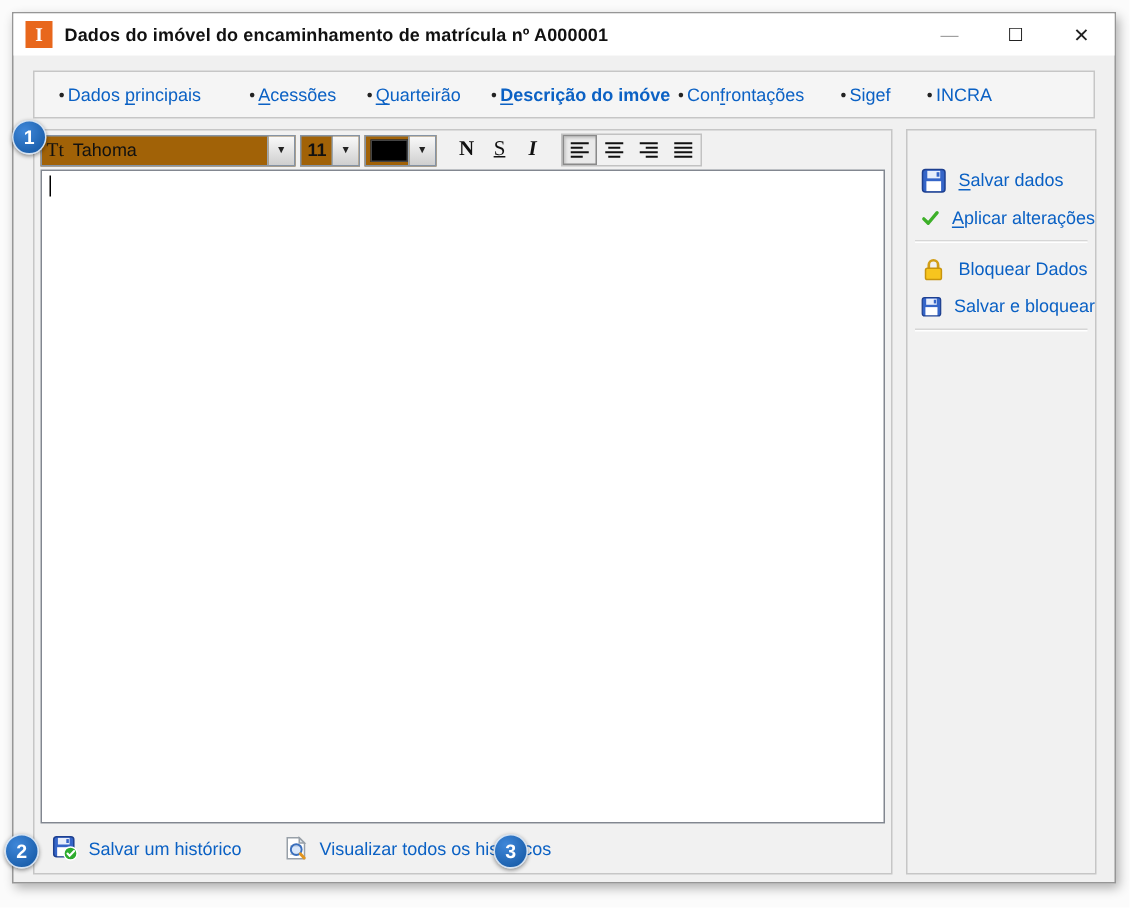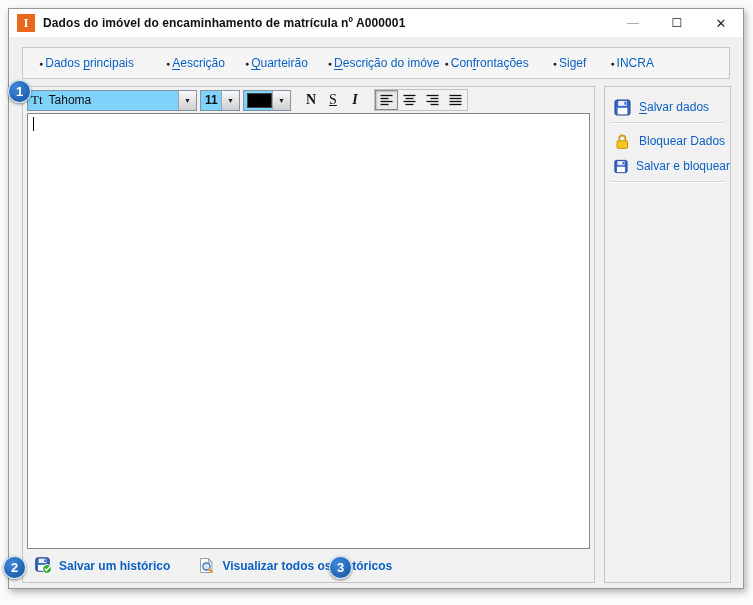--- a/index.html
+++ b/index.html
@@ -34,37 +34,37 @@
   .win-btn.min { color:#a0a0a0; font-size:12px; }
   .win-btn.max { font-size:12px; }
   
   .tabbar {
     position:absolute; left:13px; top:38px; width:708px; height:32px;
     border:1px solid #c6c6c6; background:#f5f5f5; box-sizing:border-box;
     display:flex; align-items:center; padding-left:16px;
   }
   .tab { display:flex; align-items:center; gap:2px; color:#0b61c4; font-size:12px; cursor:pointer; white-space:nowrap;text-align:center; }
   .tab .bullet { color:#222; font-size:7px; line-height:1; }
-  .tab.active { font-weight:normal; }
+  .tab.active { font-weight:bold; }
   .accel { text-decoration:underline; text-underline-offset:2px; }
   
   .left-panel {
     position:absolute; left:13px; top:77px; width:573px; height:497px;
     border:1px solid #c6c6c6; background:#f1f1f1; box-sizing:border-box;
     display:flex; flex-direction:column;
   }
   .right-panel {
     position:absolute; left:595px; top:77px; width:127px; height:497px;
     border:1px solid #c6c6c6; background:#f1f1f1; box-sizing:border-box;
-    padding-top:9px;
+    padding-top:22px;
   }
   
   .toolbar { height:26px; display:flex; align-items:center; padding:0 4px; flex:0 0 auto; }
   .combo {
-    display:flex; align-items:center; height:21px; background:#7dd3fc;
+    display:flex; align-items:center; height:21px; background:#a16207;
     border:1px solid #8593a4; box-sizing:border-box; cursor:pointer;
   }
   .combo .arrow-btn {
     width:17px; align-self:stretch; display:flex; align-items:center; justify-content:center;
     background:linear-gradient(#f9f9f9,#cfcfcf); border-left:1px solid #9aa5b0;
     font-size:7px; color:#222; margin-left:auto;
   }
   .font-combo { width:170px; padding-left:3px; }
   .font-glyph { font-family:"Liberation Serif", serif; font-size:13px; color:#111; margin-right:6px; }
   .combo-value { font-size:12px; color:#111; }
@@ -81,21 +81,21 @@
   .align-group { display:flex; height:22px; margin-left:9px; border:1px solid #c2c2c2; box-sizing:border-box; }
   .align-btn { width:23px; display:flex; align-items:center; justify-content:center; cursor:pointer; box-sizing:border-box; }
   .align-btn.pressed { background:#eaeaea; border:1px solid #8a8a8a; box-shadow:inset 1px 1px 2px rgba(0,0,0,.18); }
   
   .editor {
     flex:1 1 auto; margin:0 4px; background:#fff; border:1px solid #828790;
     position:relative; font-size:12px; color:#000; overflow:hidden;
   }
   .caret { position:absolute; left:5px; top:3px; width:1px; height:14px; background:#000; }
   
-  .panel-footer { flex:0 0 33px; display:flex; padding-left:12px;font-weight:bold; }
+  .panel-footer { flex:0 0 33px; display:flex; padding-left:12px; }
   .link-btn { display:flex; align-items:center; gap:7px; color:#0b61c4; font-size:12px; cursor:pointer; white-space:nowrap; }
   .link-btn + .link-btn { margin-left:28px; }
   
   .side-btn {
     height:22px; margin:0 0 3px 9px; display:flex; align-items:center; gap:8px;
     color:#0b61c4; font-size:12px; cursor:pointer; white-space:nowrap;
   }
   .side-sep { margin:4px 5px 6px 5px; border-top:1px solid #d6d6d6; border-bottom:1px solid #ffffff; height:0; }
   
   .badge {
@@ -127,21 +127,21 @@
     </div>
   </div>
 
   <div class="tabbar">
     <div class="tab" style="margin-right:32px">
       <span class="bullet">●</span>
       <span><span>Dados </span><span class="accel">p</span><span>rincipais</span></span>
     </div>
     <div class="tab" style="margin-right:20px">
       <span class="bullet">●</span>
-      <span><span></span><span class="accel">A</span><span>escrição</span></span>
+      <span><span></span><span class="accel">A</span><span>cessões</span></span>
     </div>
     <div class="tab" style="margin-right:20px">
       <span class="bullet">●</span>
       <span><span></span><span class="accel">Q</span><span>uarteirão</span></span>
     </div>
     <div class="tab active" style="margin-right:5px">
       <span class="bullet">●</span>
       <span><span></span><span class="accel">D</span><span>escrição do imóve</span></span>
     </div>
     <div class="tab" style="margin-right:24px">
@@ -257,20 +257,26 @@
     <div class="side-btn">
       <svg width="17" height="17" viewBox="0 0 17 17">
         <rect x="1" y="1" width="15" height="15" rx="2" fill="#3565c8" stroke="#1d3f8f"></rect>
         <rect x="4.2" y="1.9" width="8.6" height="5" fill="#e8eefb"></rect>
         <rect x="10.4" y="2.8" width="1.9" height="3" fill="#3565c8"></rect>
         <rect x="3.6" y="8.8" width="9.8" height="6.6" fill="#ffffff"></rect>
       </svg>
       <span><span></span><span class="accel">S</span><span>alvar dados</span></span>
     </div>
 
+    <div class="side-btn">
+      <svg width="17" height="17" viewBox="0 0 17 17">
+        <path d="M2.5 9 L6.5 13 L14.5 3.5" stroke="#3db029" stroke-width="3" fill="none" stroke-linecap="round" stroke-linejoin="round"></path>
+      </svg>
+      <span><span></span><span class="accel">A</span><span>plicar alterações</span></span>
+    </div>
 
     <div class="side-sep"></div>
 
     <div class="side-btn">
       <svg width="17" height="17" viewBox="0 0 17 17">
         <path d="M5.2 8.2 V5.6 a3.1 3.1 0 0 1 6.2 0 V8.2" stroke="#d19e18" stroke-width="1.8" fill="none"></path>
         <rect x="3" y="7.8" width="10.6" height="7.6" rx="1.3" fill="#f7c51e" stroke="#c8940d"></rect>
       </svg>
       <span>Bloquear Dados</span>
     </div>

